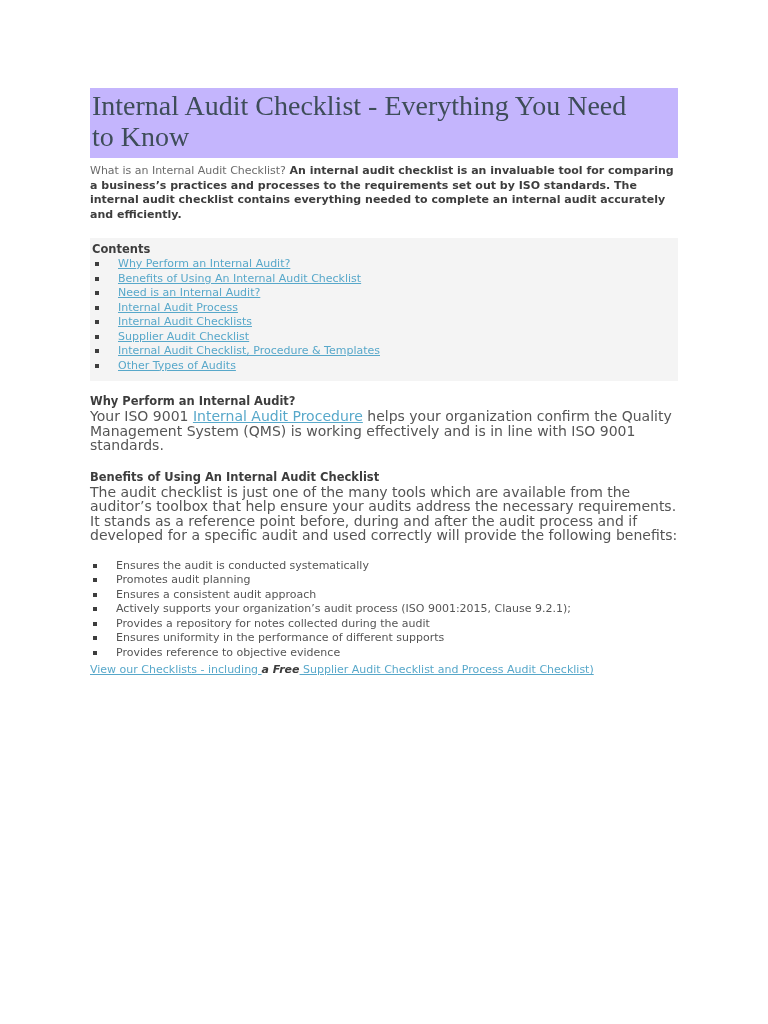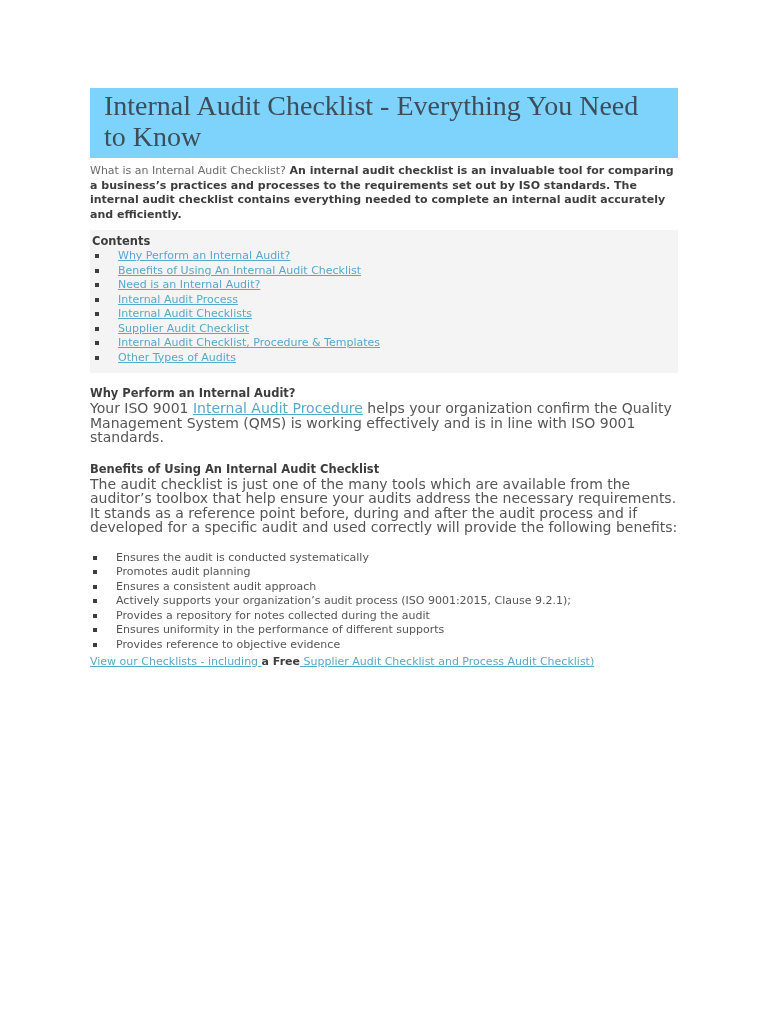--- a/index.html
+++ b/index.html
@@ -9,39 +9,39 @@
     font-family: "DejaVu Sans", "Liberation Sans", sans-serif;
     -webkit-font-smoothing: antialiased;
   }
   .page {
     width: 588px;
     margin: 88px 90px 0 90px;
   }
 
   
   .title-block {
-    background: #7dd3fc;
-    padding: 2px 6px 6px 14px;
+    background: #c4b5fd;
+    padding: 2px 6px 6px 2px;
     margin-bottom: 6px;
   }
   .title-block h1 {
     font-family: "Liberation Serif", "DejaVu Serif", serif;
     font-weight: 400;
     font-size: 28px;
     line-height: 31px;
     color: #3e4d59;
     max-width: 545px;
   }
 
   
   .intro {
     font-size: 11px;
     line-height: 14.5px;
     color: #6b6b6b;
-    margin-bottom: 8px;
+    margin-bottom: 16px;
   }
   .intro .intro-bold {
     font-weight: bold;
     color: #3d3d3d;
   }
 
   
   .contents-panel {
     background: #f4f4f4;
     padding: 4px 4px 8px 2px;
@@ -95,20 +95,21 @@
   .benefit-list { margin-bottom: 3px; }
 
   .footer-line {
     font-size: 11px;
     line-height: 14.5px;
     white-space: pre-wrap;
   }
   .footer-line .bold-free {
     font-weight: bold;
     color: #3d3d3d;
+    font-style: italic;
   }
 </style>
 </head>
 <body>
 
 <div class="page">
 
   <div class="title-block">
     <h1>Internal Audit Checklist - Everything You Need to Know</h1>
   </div>

